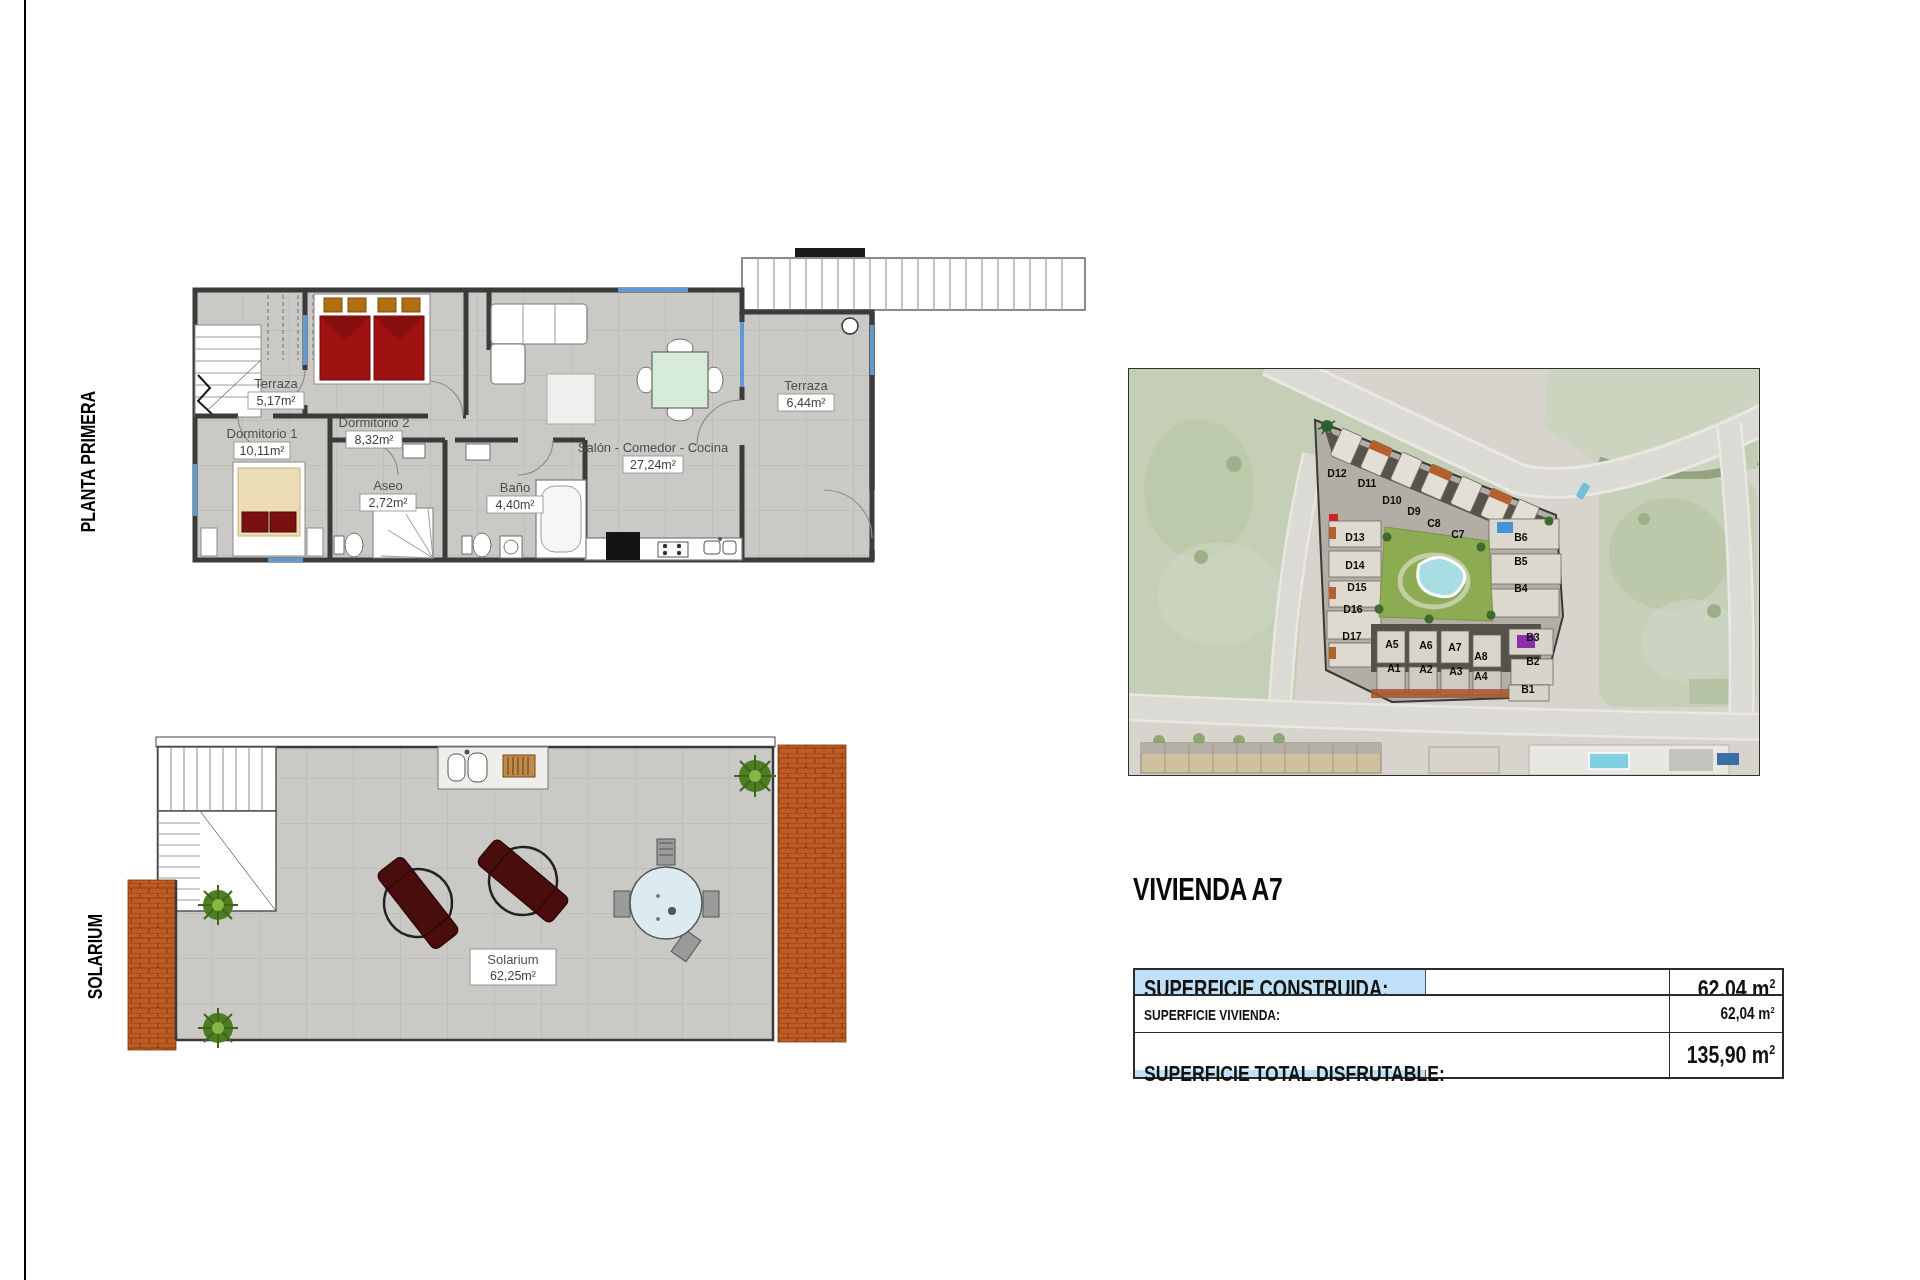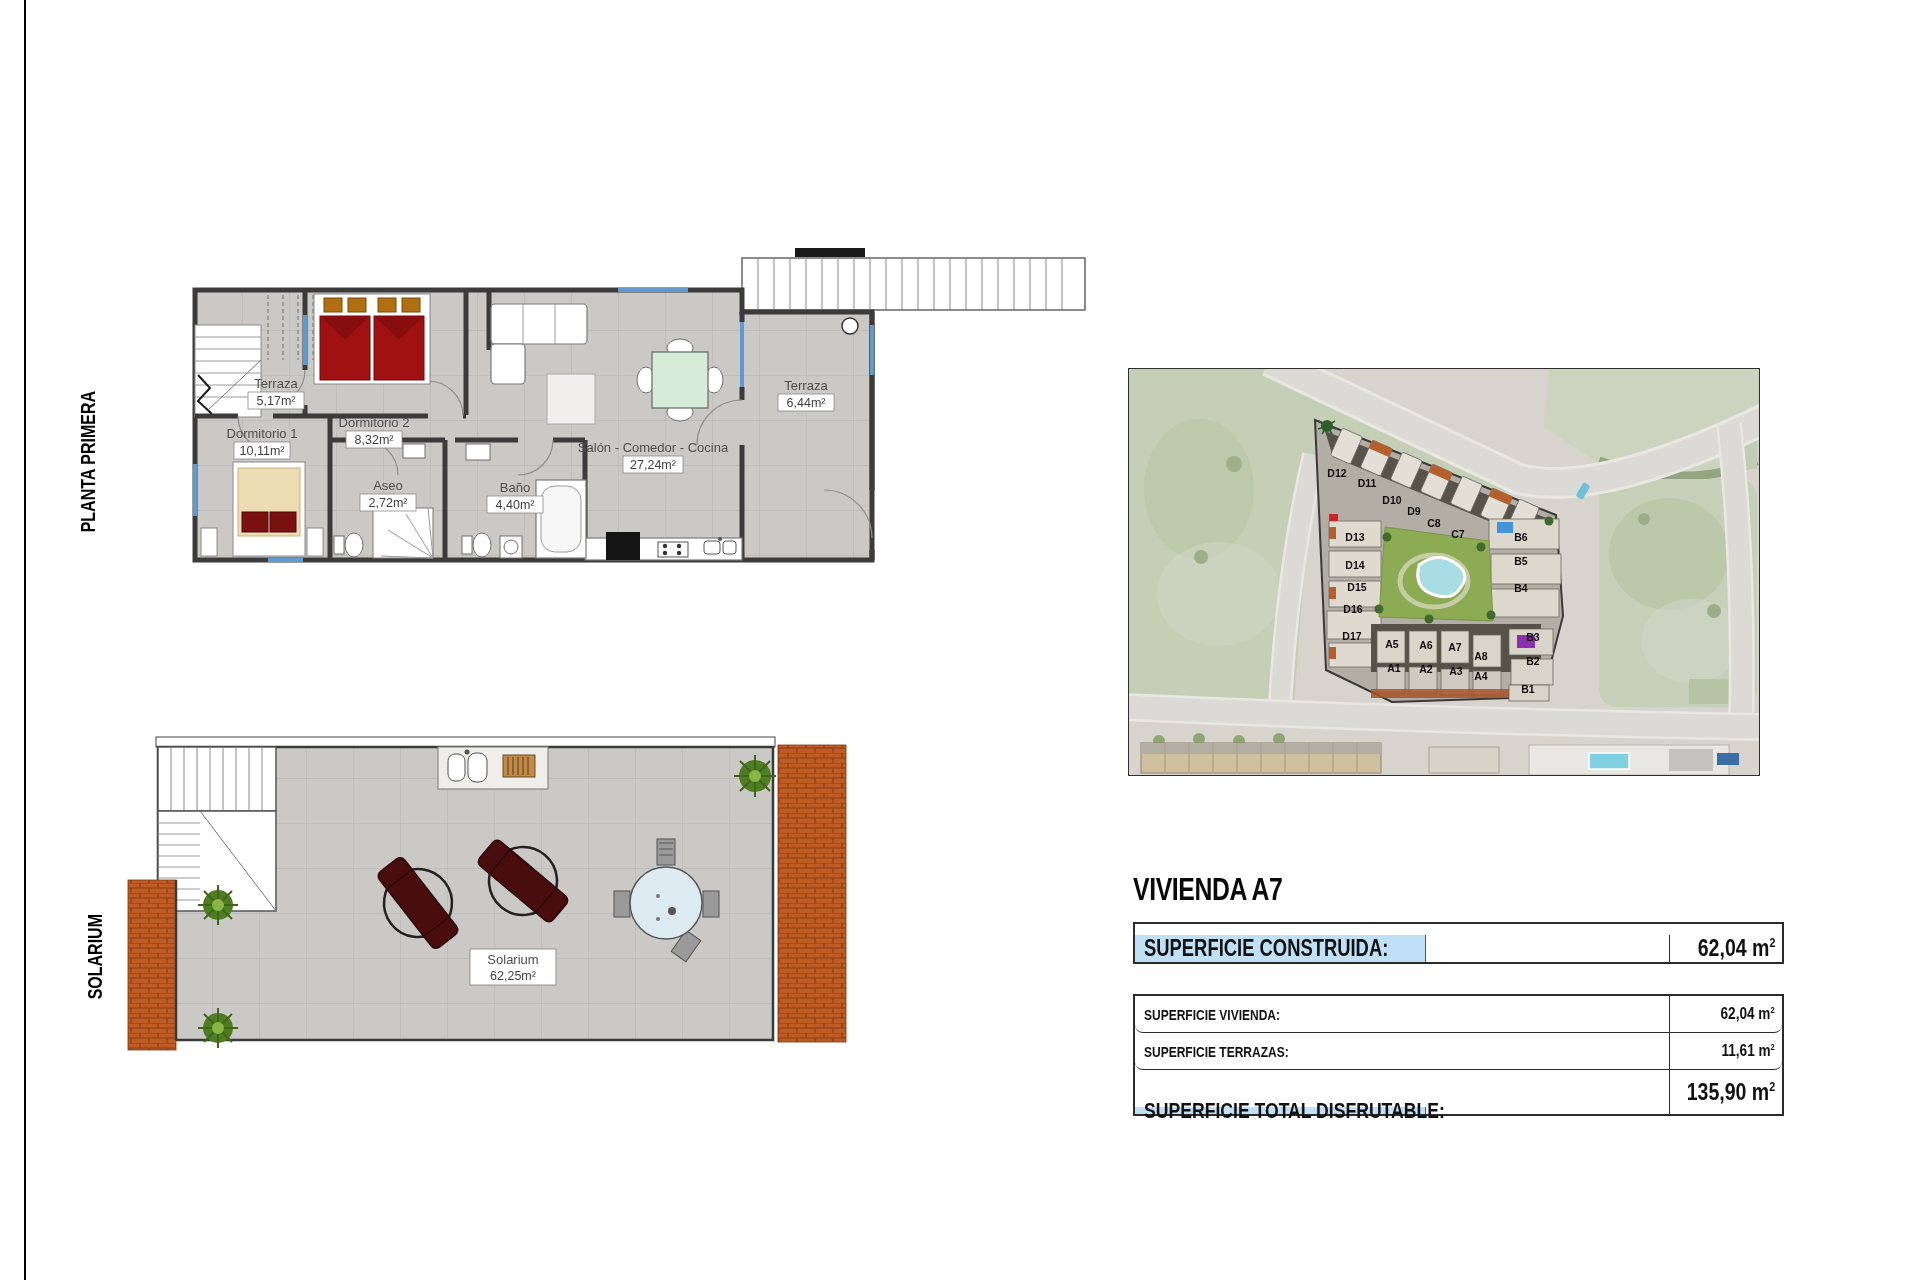--- a/index.html
+++ b/index.html
@@ -13,21 +13,21 @@
   .cond-r{display:inline-block;transform:scaleX(.85);transform-origin:100% 50%;white-space:nowrap;}
   .sheet-title{font-size:31px;font-weight:700;color:#0a0a0a;letter-spacing:-.5px;margin-top:16px;}
   
   .t-row1{display:flex;width:651px;height:42px;border:2px solid #2b2b2b;box-sizing:border-box;background:#fff;}
   .cell-hl{width:291px;background:#bfe0f7;border-right:1px solid #3c5a70;display:flex;align-items:center;
            padding-left:9px;box-sizing:border-box;font-size:23px;font-weight:700;}
   .cell-mid{flex:1;}
   .cell-val{width:113px;border-left:1px solid #2b2b2b;display:flex;align-items:center;justify-content:flex-end;
             padding-right:7px;box-sizing:border-box;font-size:23px;font-weight:700;}
   .subtbl{width:651px;border:2px solid #2b2b2b;box-sizing:border-box;background:#fff;}
-  .s-row{display:flex;height:37px;border-bottom:1px solid #2b2b2b;box-sizing:border-box;border-radius:8px;}
+  .s-row{display:flex;height:37px;border-bottom:1px solid #2b2b2b;box-sizing:border-box;}
   .s-label{flex:1;display:flex;align-items:center;padding-left:9px;font-size:15px;font-weight:700;box-sizing:border-box;}
   .s-val{width:113px;border-left:1px solid #2b2b2b;display:flex;align-items:center;justify-content:flex-end;
          padding-right:7px;font-size:16px;font-weight:700;box-sizing:border-box;}
   .s-total{display:flex;height:44px;box-sizing:border-box;}
   .s-total .cell-hl{font-size:22px;margin-top:37px;}
   sup{font-size:.55em;}
   svg{display:block;}
   svg text{font-family:"Liberation Sans",sans-serif;}
   .plabel{font-size:13px;fill:#4e4e4e;}
   .parea{font-size:12.5px;fill:#3f3f3f;}
@@ -435,45 +435,37 @@
     <text x="297" y="304">A2</text>
     <text x="327" y="306">A3</text>
     <text x="352" y="311">A4</text>
   </g>
 </svg>
 
 <div class="abs sheet-title" style="left:1133px;top:856px;">
   <span class="cond-l">VIVIENDA A7</span>
 </div>
 
-<div class="abs t-row1" style="left:1133px;top:922px;align-items:flex-end;">
+<div class="abs t-row1" style="left:1133px;top:968px;">
   <div class="cell-hl">
     <span class="cond-l">SUPERFICIE CONSTRUIDA:</span>
   </div>
   <div class="cell-mid"></div>
   <div class="cell-val">
     <span class="cond-r"><span>62,04</span>&nbsp;<span>m</span><sup>2</sup></span>
   </div>
 </div>
 
 <div class="abs subtbl" style="left:1133px;top:994px;">
   <div class="s-row">
     <div class="s-label">
         <span class="cond-l">SUPERFICIE VIVIENDA:</span>
       </div>
     <div class="s-val">
       <span class="cond-r"><span>62,04</span>&nbsp;<span>m</span><sup>2</sup></span>
-    </div>
-  </div>
-  <div class="s-row">
-    <div class="s-label">
-        <span class="cond-l">SUPERFICIE TERRAZAS:</span>
-      </div>
-    <div class="s-val">
-      <span class="cond-r"><span>11,61</span>&nbsp;<span>m</span><sup>2</sup></span>
     </div>
   </div>
   <div class="s-total">
     <div class="cell-hl">
         <span class="cond-l">SUPERFICIE TOTAL DISFRUTABLE:</span>
       </div>
     <div class="cell-mid"></div>
     <div class="cell-val">
       <span class="cond-r"><span>135,90</span>&nbsp;<span>m</span><sup>2</sup></span>
     </div>

